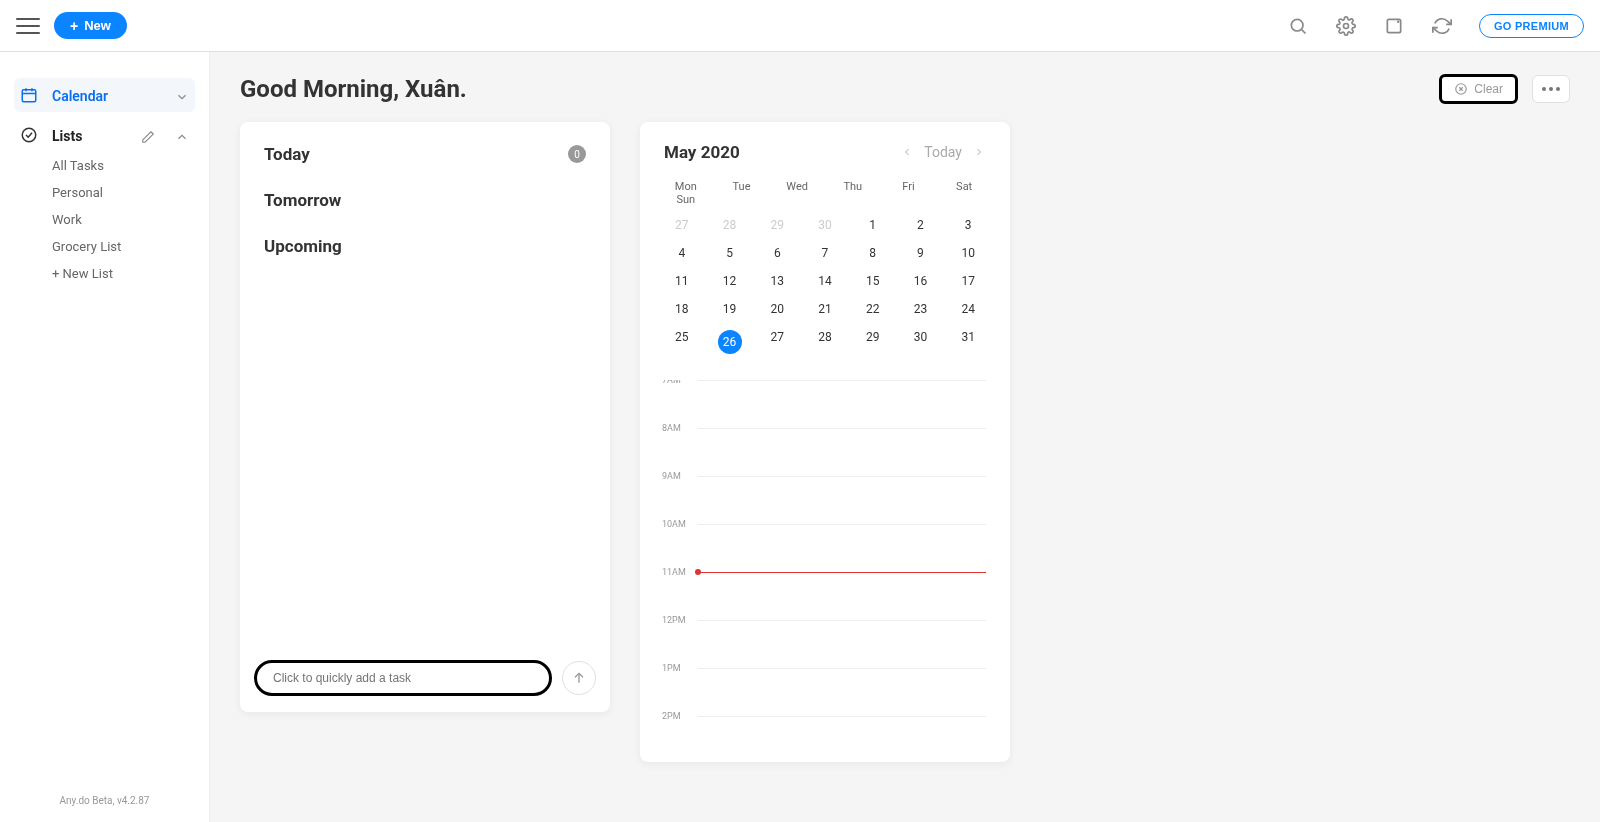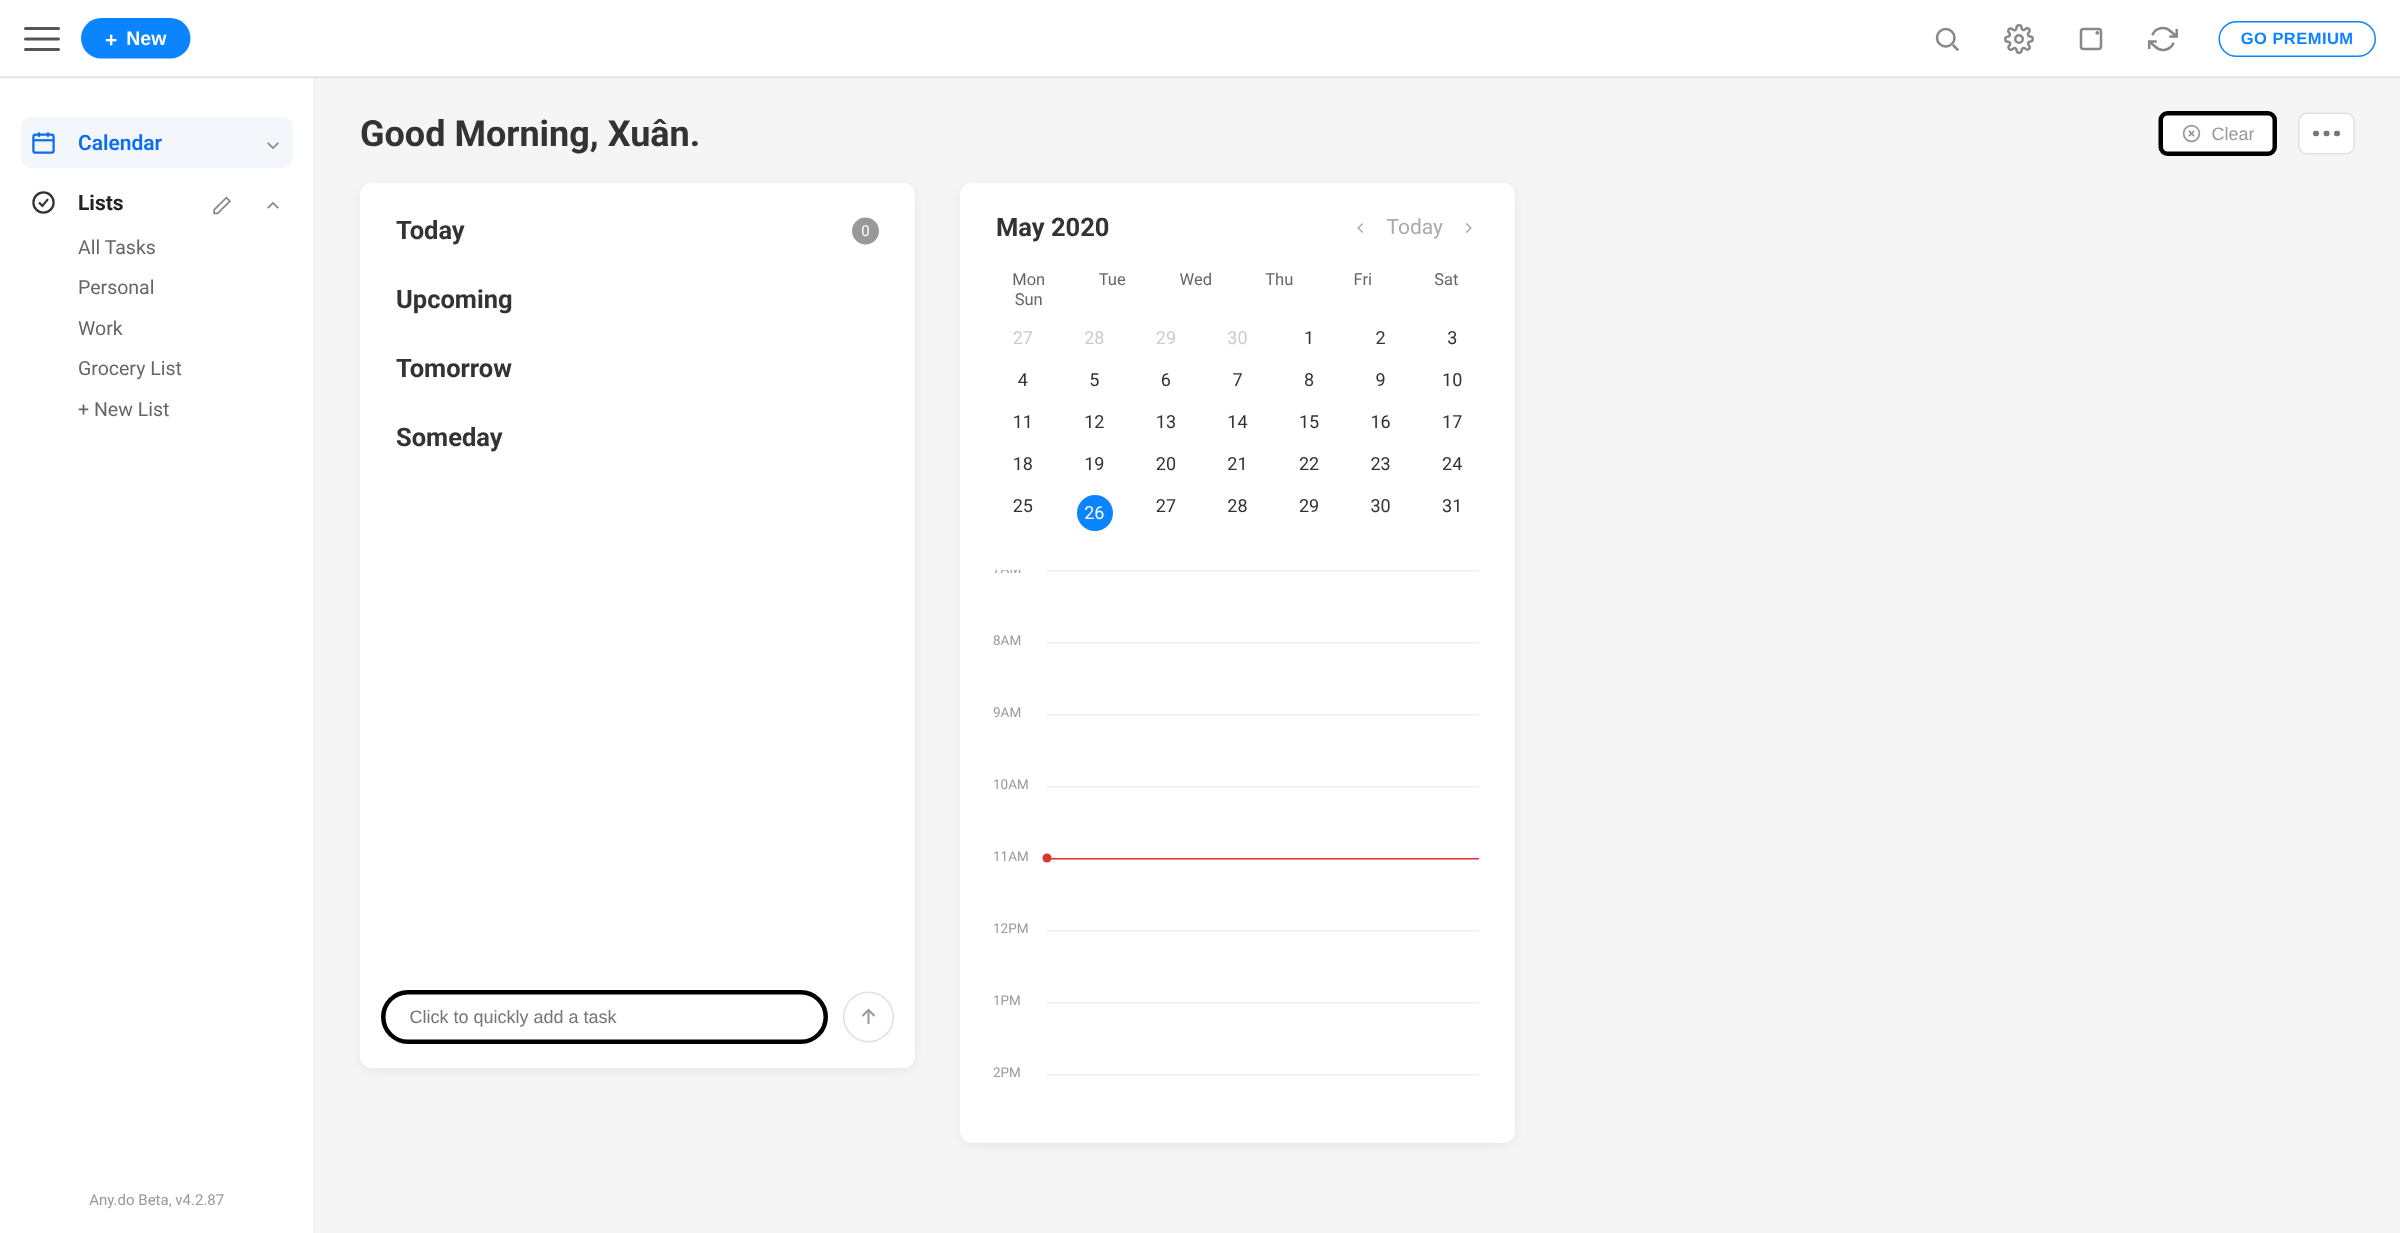--- a/index.html
+++ b/index.html
@@ -187,27 +187,24 @@
       </div>
 
       <div class="cards">
         <div class="card tasks-card">
           <div class="tasks-body" id="tasks-body">
               <div class="task-section">
                 <div class="title">Today</div>
                 <div class="count">0</div>
               </div>
               <div class="task-section">
+                <div class="title">Tomorrow</div>
+              </div>
+              <div class="task-section">
                 <div class="title">Upcoming</div>
-              </div>
-              <div class="task-section">
-                <div class="title">Tomorrow</div>
-              </div>
-              <div class="task-section">
-                <div class="title">Someday</div>
               </div>
             </div>
           <div class="tasks-footer">
             <input class="add-input" placeholder="Click to quickly add a task" style="">
             <button class="add-submit">
               <svg width="16" height="16" viewBox="0 0 24 24" fill="none" stroke="currentColor" stroke-width="2">
                   <line x1="12" y1="19" x2="12" y2="5"></line>
                   <polyline points="6 11 12 5 18 11"></polyline>
                 </svg>
             </button>

